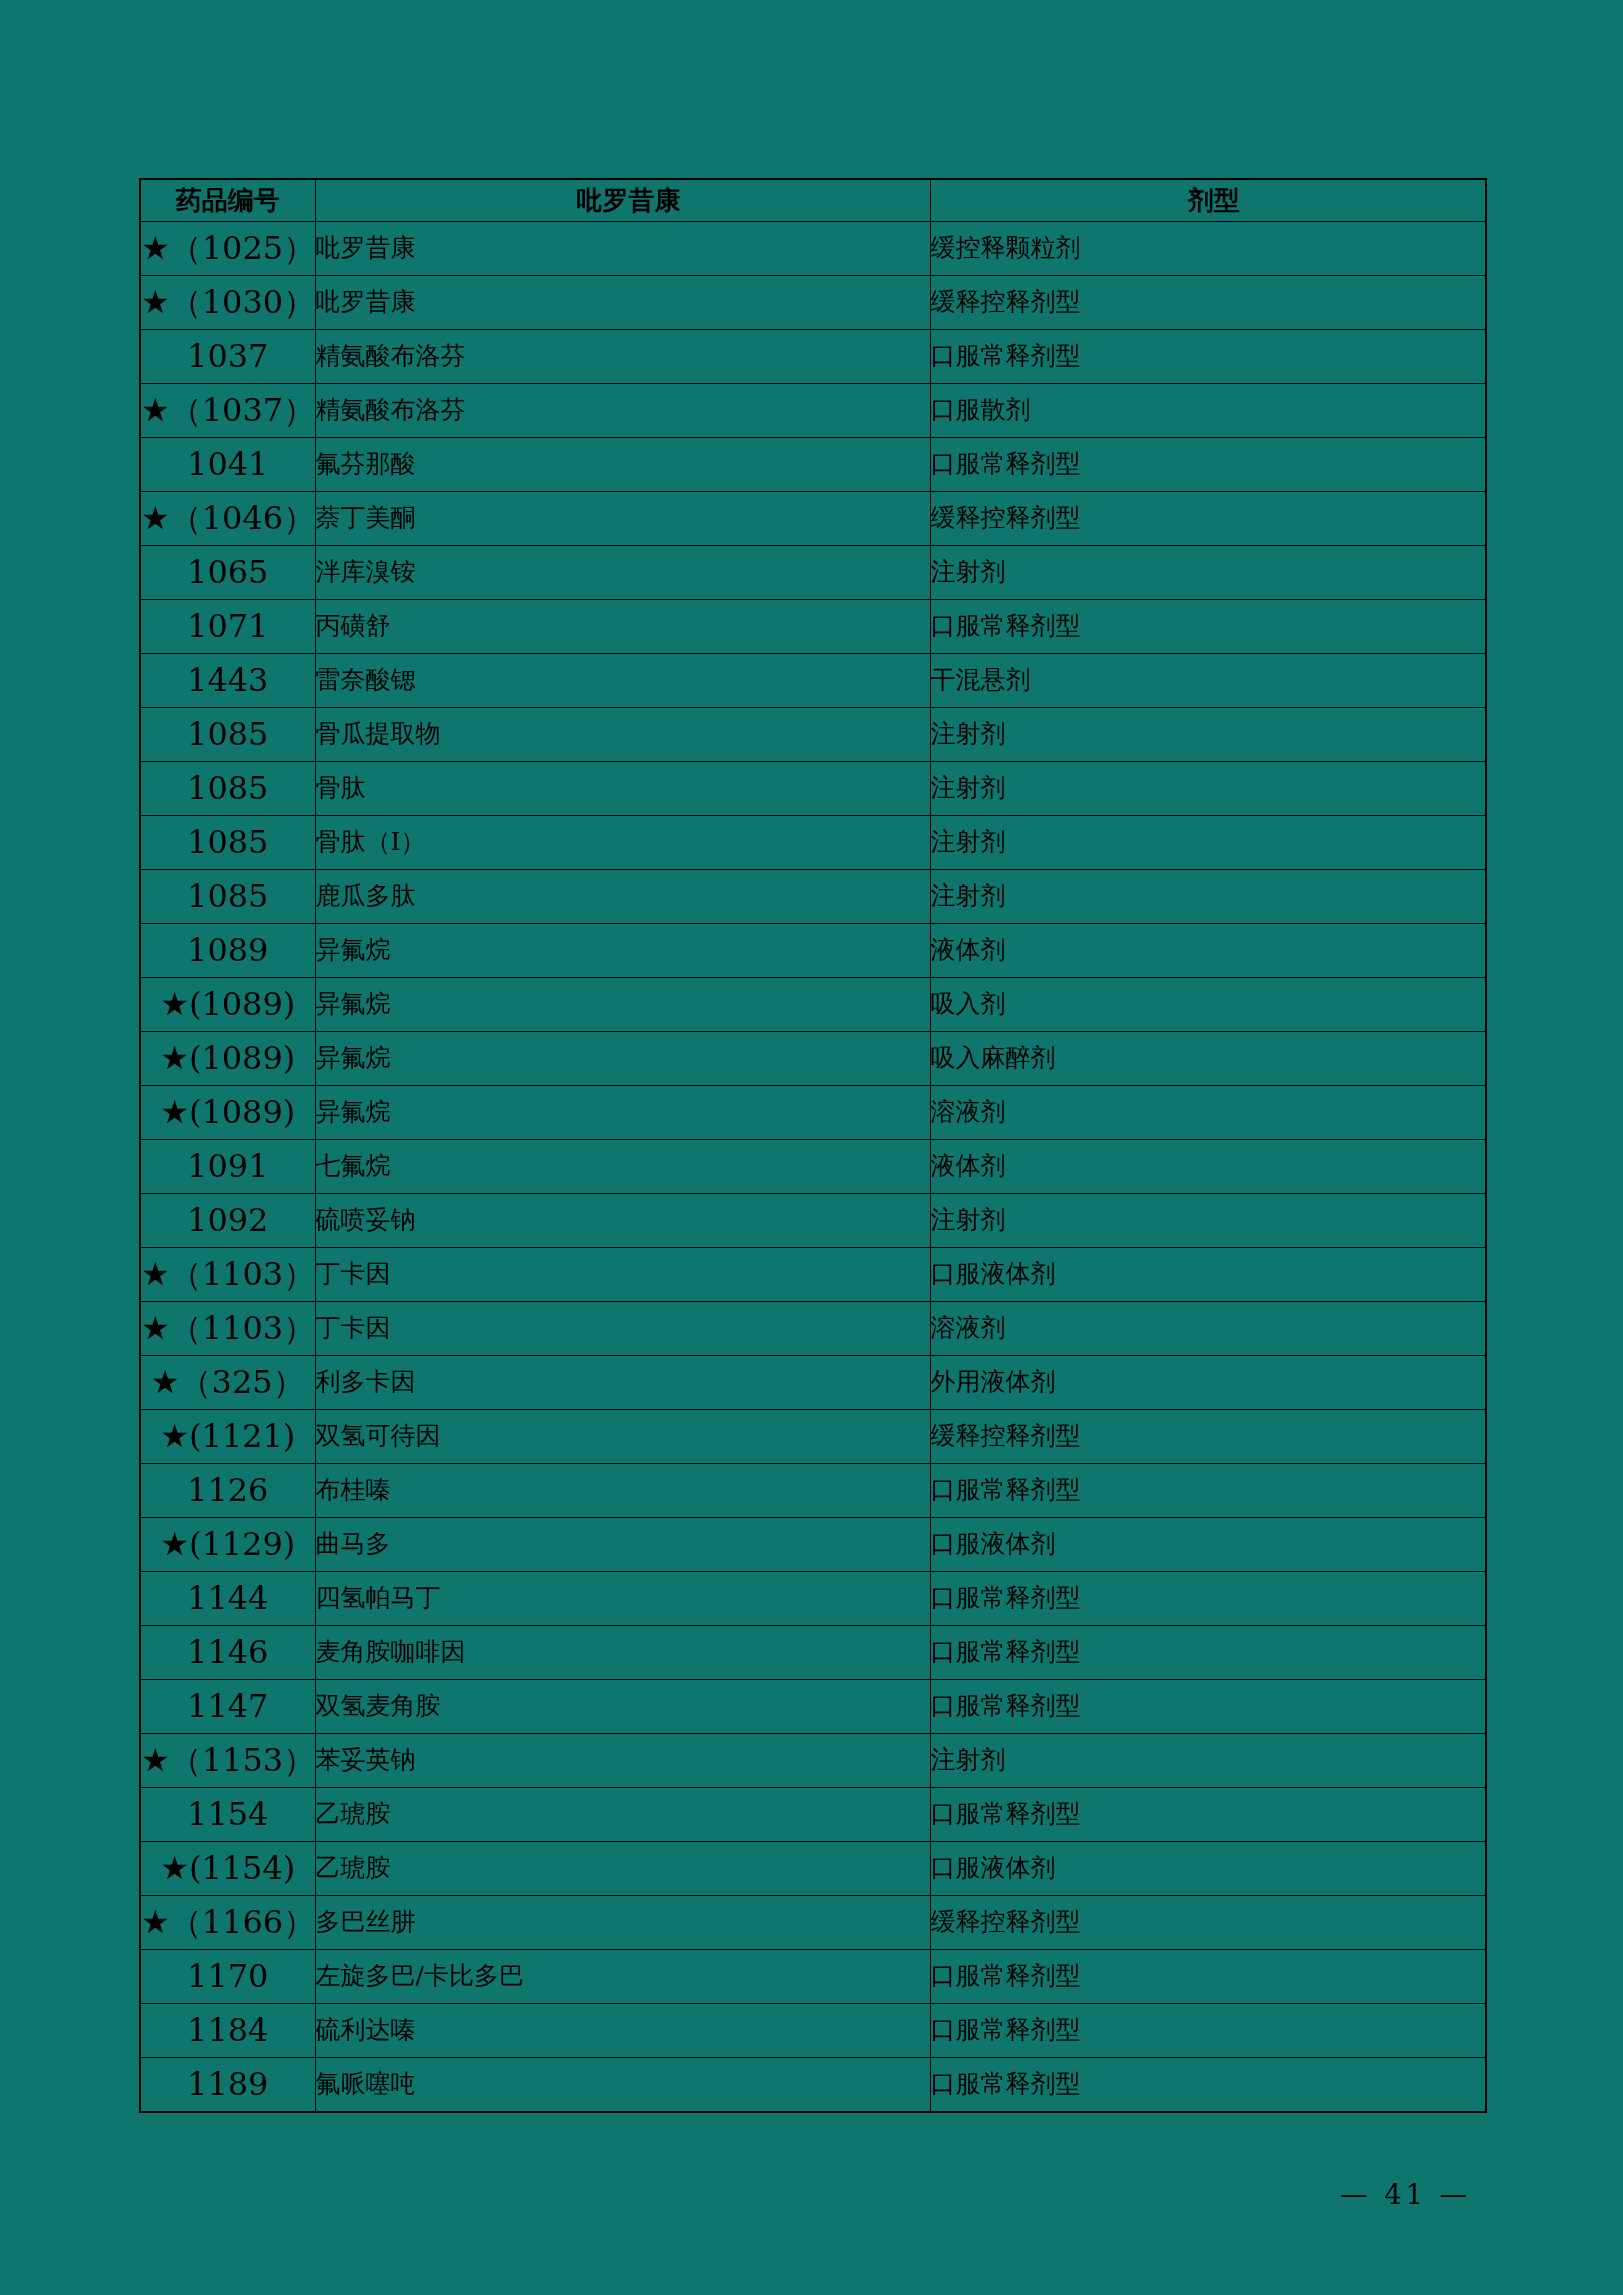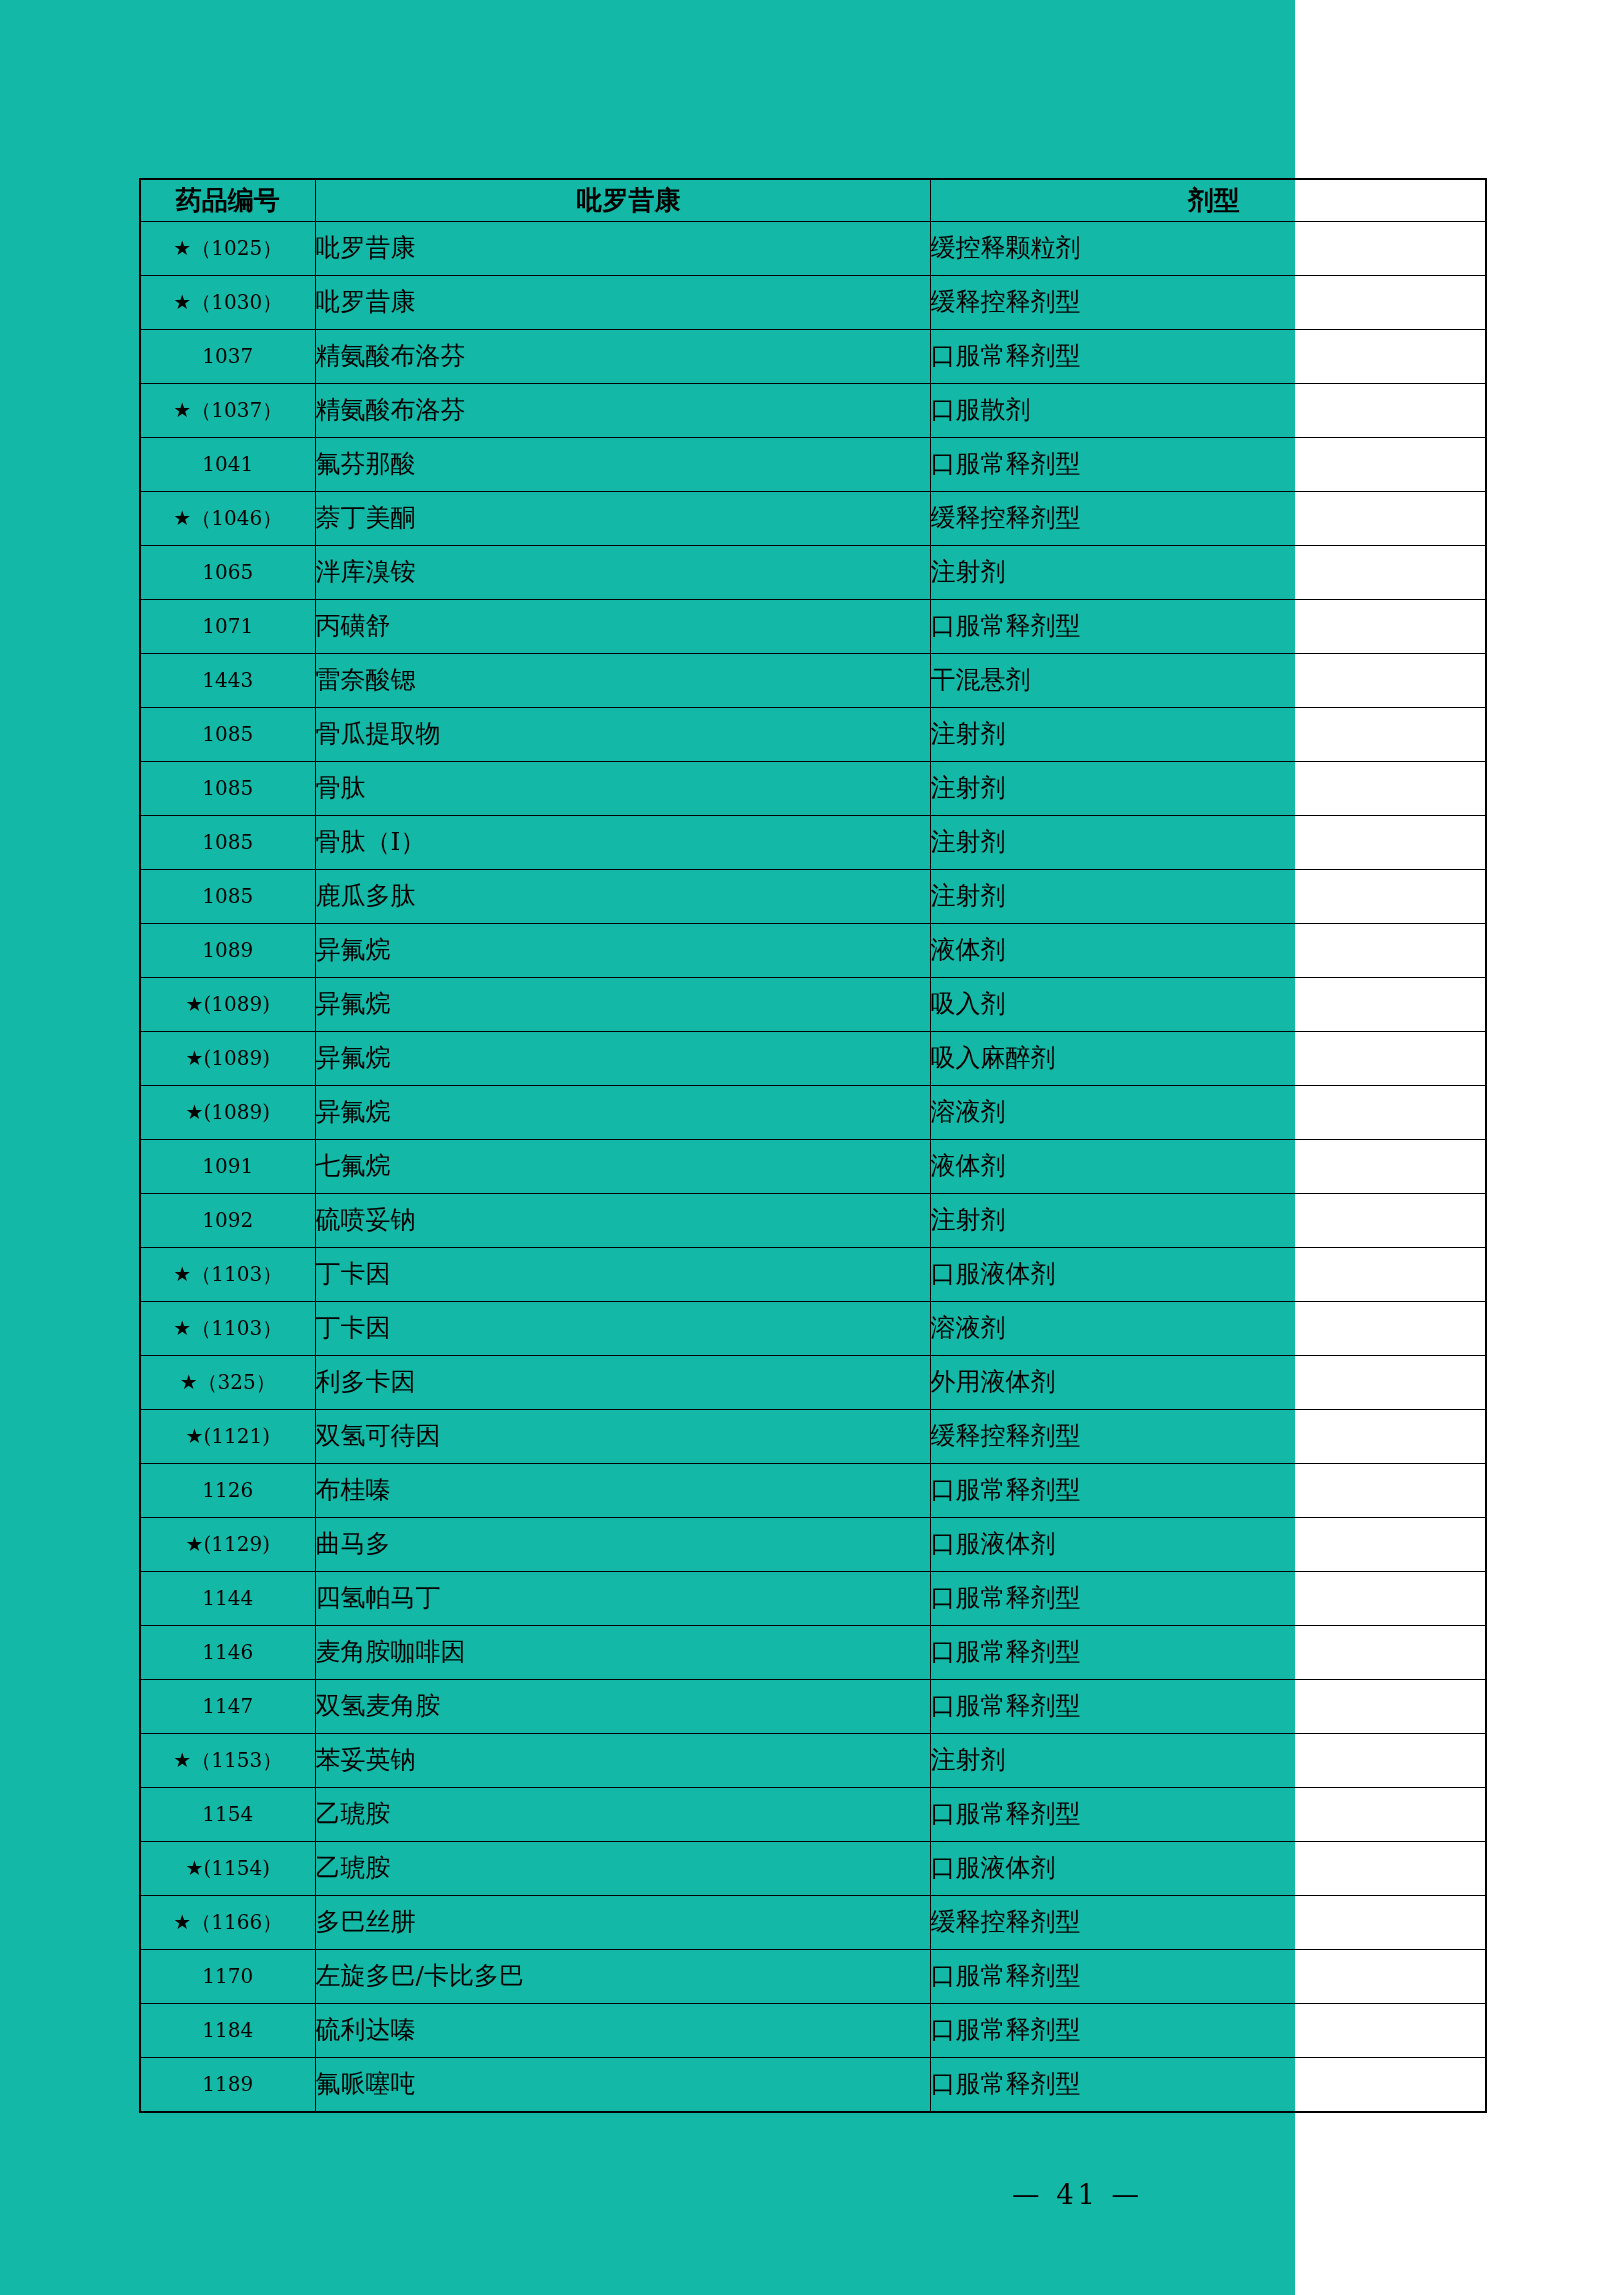--- a/index.html
+++ b/index.html
@@ -13,23 +13,23 @@
     position: relative;
     font-family: "DejaVu Serif", "Liberation Serif", serif;
     color: #000000;
     overflow: hidden;
   }
 
   
   #page {
     position: absolute;
     left: 0; top: 0;
-    width: 1295px;
+    width: 1623px;
     height: 2295px;
-    background: #14b8a6;
+    background: #0f766e;
   }
 
   
   #drug-table-wrap {
     position: absolute;
     left: 139px;
     top: 178px;
     width: 1347px;
   }
 
@@ -62,21 +62,21 @@
   }
   th.head-code   { letter-spacing: 1.3px; }
   th.head-name   { letter-spacing: 11.8px; text-indent: 11.8px; }
   th.head-form   { letter-spacing: 11.8px; text-indent: 11.8px; }
 
   
   table.drug-table tbody tr { height: 54px; }
 
   td.cell-code {
     text-align: center;
-    font-size: 20px;
+    font-size: 32px;
     white-space: nowrap;
   }
   td.cell-name {
     text-align: left;
     padding-left: 14.4px;
     font-size: 25px;
     white-space: nowrap;
   }
   td.cell-form {
     text-align: left;

